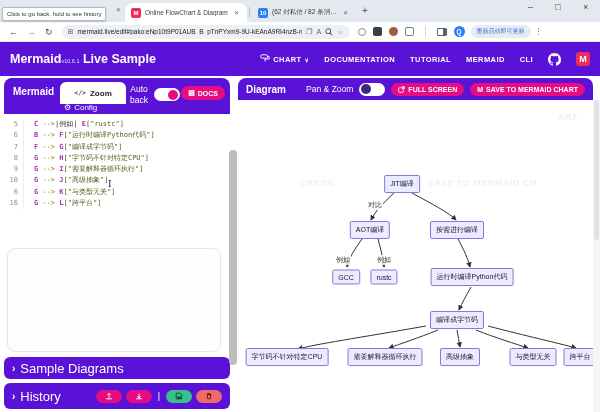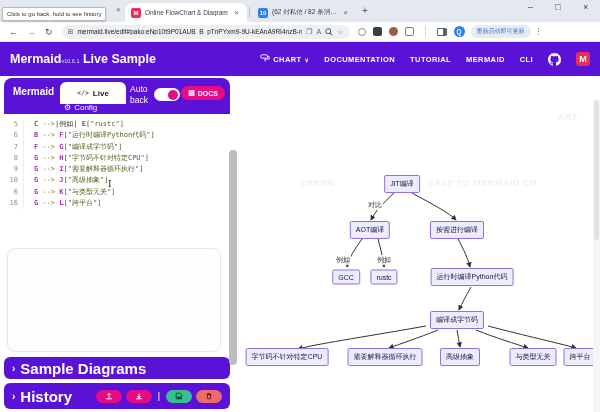--- a/index.html
+++ b/index.html
@@ -47,21 +47,21 @@
   .ghlogo{width:13px;height:13px;fill:#fff}
   .mclogo{width:14px;height:14px;background:#eb2d5b;border-radius:3px;color:#fff;font-weight:bold;font-size:9px;display:flex;align-items:center;justify-content:center}
 
   
   .left{position:absolute;top:76px;left:0;width:234px;height:336px}
   .pheader{position:absolute;left:4px;top:2px;width:226px;height:36px;background:#5912d6;border-radius:8px 8px 0 0;color:#fff}
   .ptitle{position:absolute;left:9px;top:8px;font-size:10px;font-weight:bold}
   .codetab{position:absolute;left:56px;top:4px;width:66px;height:22px;background:#fff;border-radius:6px 6px 0 0;color:#222;font-size:8px;font-weight:bold;display:flex;align-items:center;justify-content:center;gap:4px}
   .codetab .glyph{font-size:6.5px;color:#555;font-family:"DejaVu Sans Mono",monospace}
   .configtab{position:absolute;left:60px;top:25px;font-size:8px;color:#fff;display:flex;gap:3px;align-items:center}
-  .autosync{position:absolute;right:82px;top:6px;font-size:8.5px;line-height:1.25;text-align:left}
+  .autosync{position:absolute;right:82px;top:6px;font-size:8.5px;line-height:1.25;text-align:center}
   .toggle{width:26px;height:13px;border-radius:7px;background:#fff;position:relative}
   .knob{position:absolute;top:1.5px;width:10px;height:10px;border-radius:50%}
   .t-on .knob{right:2px;background:#e60c84}
   .t-off .knob{left:2px;background:#3b2a7a}
   .tg-sync{position:absolute;right:50px;top:10px}
   .pinkbtn{background:#e60c84;color:#fff;border-radius:9px;font-size:7px;font-weight:bold;display:flex;align-items:center;gap:3px;padding:3px 7px;white-space:nowrap}
   .docsbtn{position:absolute;right:5px;top:8px}
 
   .editor{position:absolute;left:4px;top:38px;width:226px;height:128px;background:#fff;font-family:"DejaVu Sans Mono",monospace;font-size:7px;padding-top:5px;overflow:hidden}
   .cl{display:flex;height:11.3px;line-height:11.3px;white-space:pre}
@@ -71,21 +71,21 @@
   .pipe{color:#333}
   .str{color:#50621c}
   .ibeam{position:absolute;left:108px;top:103px;width:7px;height:10px;color:#222;font-size:9px;font-family:"DejaVu Serif",serif}
   .ghostbox{position:absolute;left:7px;top:172px;width:214px;height:104px;border:1px solid #e6e6e6;border-radius:8px;background:#fdfdfd}
 
   .barbtnrow{display:flex;align-items:center;gap:4px}
   .purplebar{position:absolute;left:4px;width:226px;background:#5912d6;border-radius:6px;color:#fff;display:flex;align-items:center;padding:0 8px}
   .bar-sample{top:281px;height:22px}
   .bar-history{top:307px;height:26px}
   .chev{font-size:10px;font-weight:bold;margin-right:5px}
-  .barlabel{font-size:15px;font-weight:bold}
+  .barlabel{font-size:13px;font-weight:normal}
   .minipill{width:26px;height:13px;border-radius:7px;display:flex;align-items:center;justify-content:center}
   .mp-pink{background:#e60c84}
   .mp-green{background:#35c08e}
   .mp-red{background:#ef6a6a}
   .wdiv{color:#fff;font-size:9px;margin:0 2px}
 
   
   .midscroll{position:absolute;left:229px;top:150px;width:8px;height:215px;background:#bdbdbd;border-radius:4px}
   .right{position:absolute;top:76px;left:238px;width:362px;height:336px}
   .dheader{position:absolute;left:0;top:2px;width:355px;height:22px;background:#5912d6;border-radius:8px 8px 0 0;color:#fff;display:flex;align-items:center;padding:0 8px;gap:6px}
@@ -173,21 +173,21 @@
       </svg>
     <span class="mclogo">M</span>
   </div>
 </div>
 
 <div class="left">
   <div class="pheader">
     <span class="ptitle">Mermaid</span>
     <div class="codetab">
       <span class="glyph">&lt;/&gt;</span>
-      <span>Live</span>
+      <span>Zoom</span>
     </div>
     <div class="configtab">
       <span>⚙</span>
       <span>Config</span>
     </div>
     <div class="autosync">
       <div>Auto</div>
       <div>back</div>
     </div>
     <div class="toggle t-on tg-sync">
@@ -246,20 +246,38 @@
             <path d="M2.8 3.4l.5 5h3.4l.5-5z" fill="none" stroke="#5c1414" stroke-width="1.1"></path>
           </svg>
       </span>
     </div>
   </div>
 </div>
 
 <div class="midscroll"></div>
 
 <div class="right">
+  <div class="dheader">
+    <span class="dtitle">Diagram</span>
+    <span class="pz">Pan &amp; Zoom</span>
+    <div class="toggle t-off">
+        <span class="knob"></span>
+      </div>
+    <div class="pinkbtn">
+      <svg width="7" height="7" viewBox="0 0 10 10">
+          <rect x="1" y="2.5" width="6.5" height="6.5" rx="1" fill="none" stroke="#fff" stroke-width="1.2"></rect>
+          <path d="M5.5 1h3.5v3.5M9 1L5.5 4.5" fill="none" stroke="#fff" stroke-width="1.2"></path>
+        </svg>
+      <span>FULL SCREEN</span>
+    </div>
+    <div class="pinkbtn">
+      <span style="font-size:7px;font-weight:bold">M</span>
+      <span>SAVE TO MERMAID CHART</span>
+    </div>
+  </div>
 
   <div class="canvas" id="diagram-canvas">
     <span class="ghosttext" style="left:62px;top:78px">CREEN</span>
     <span class="ghosttext" style="left:190px;top:78px">SAVE TO MERMAID CH</span>
     <span class="ghosttext" style="left:320px;top:12px">ART</span>
     <svg class="edges" width="355" height="312">
       <defs>
         <marker id="ah" viewBox="0 0 10 10" refX="8.5" refY="5" markerWidth="5.5" markerHeight="5.5" orient="auto-start-reverse">
           <path d="M0 0L10 5L0 10z" fill="#333"></path>
         </marker>

